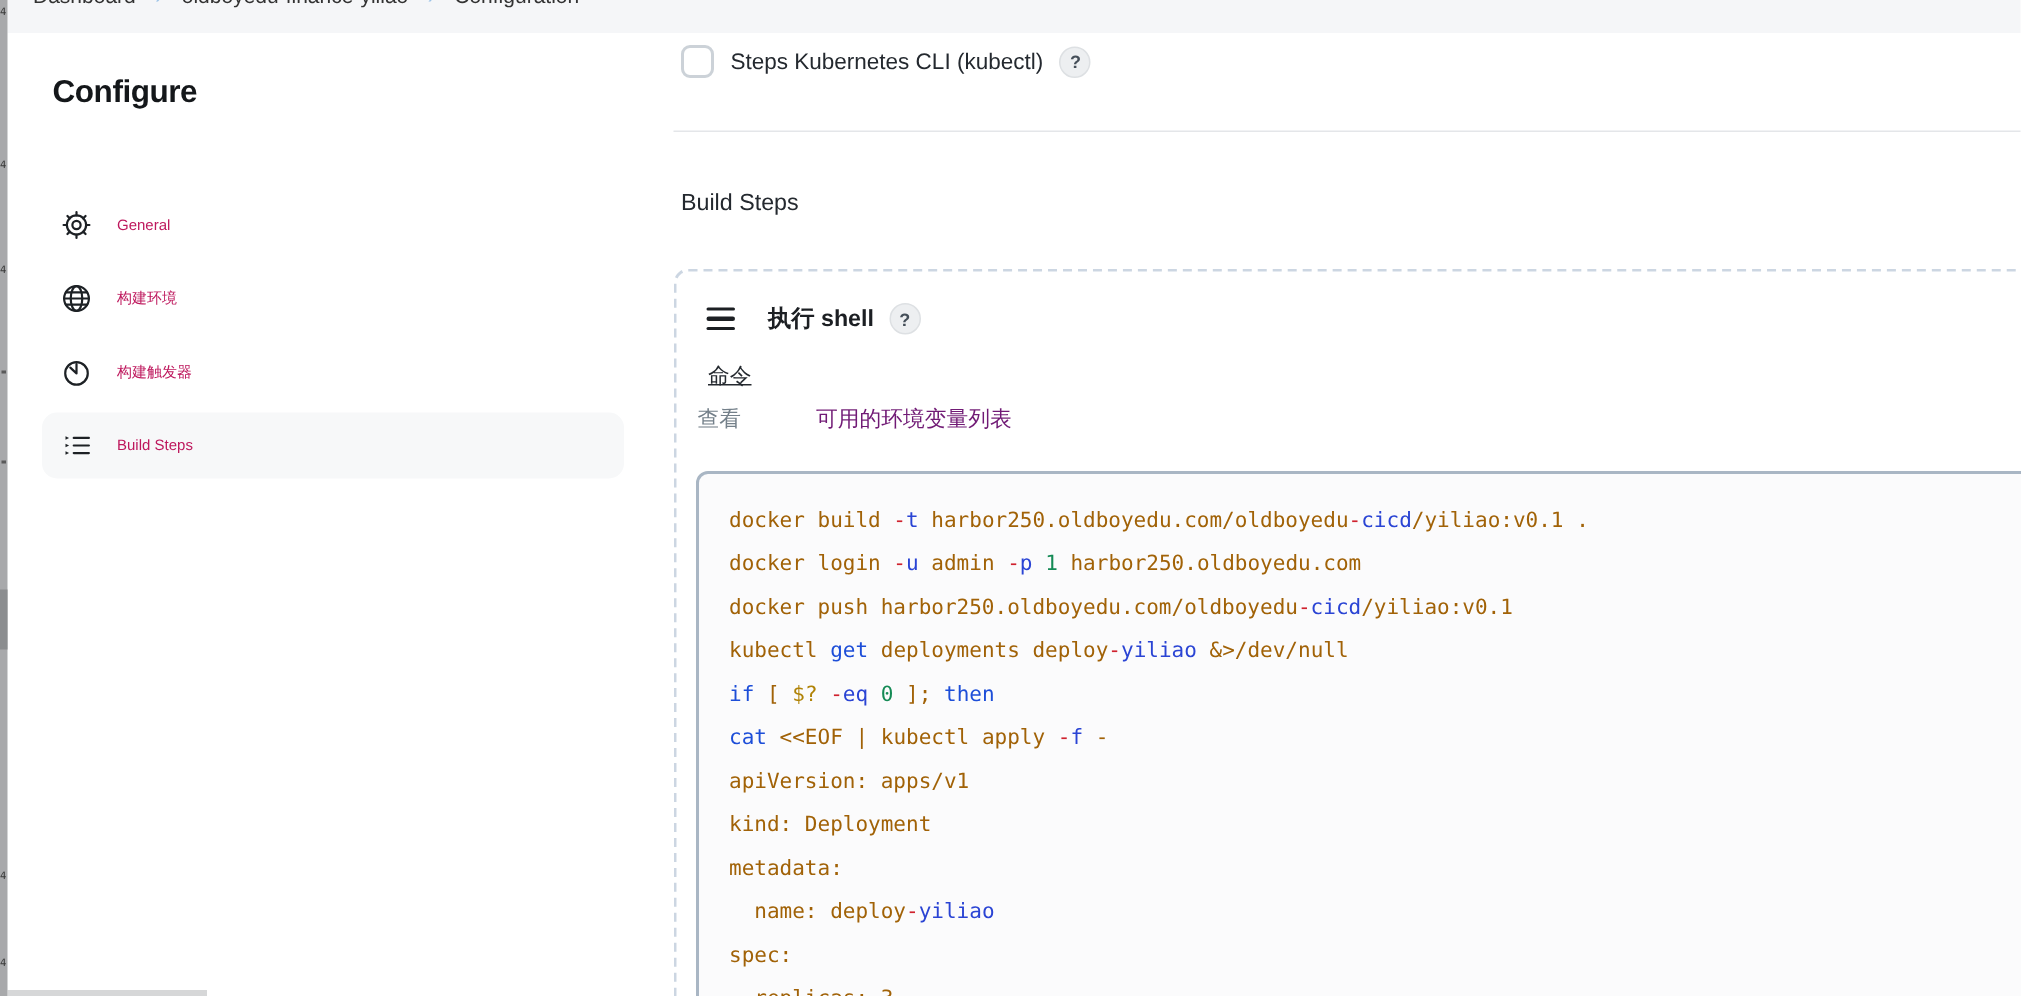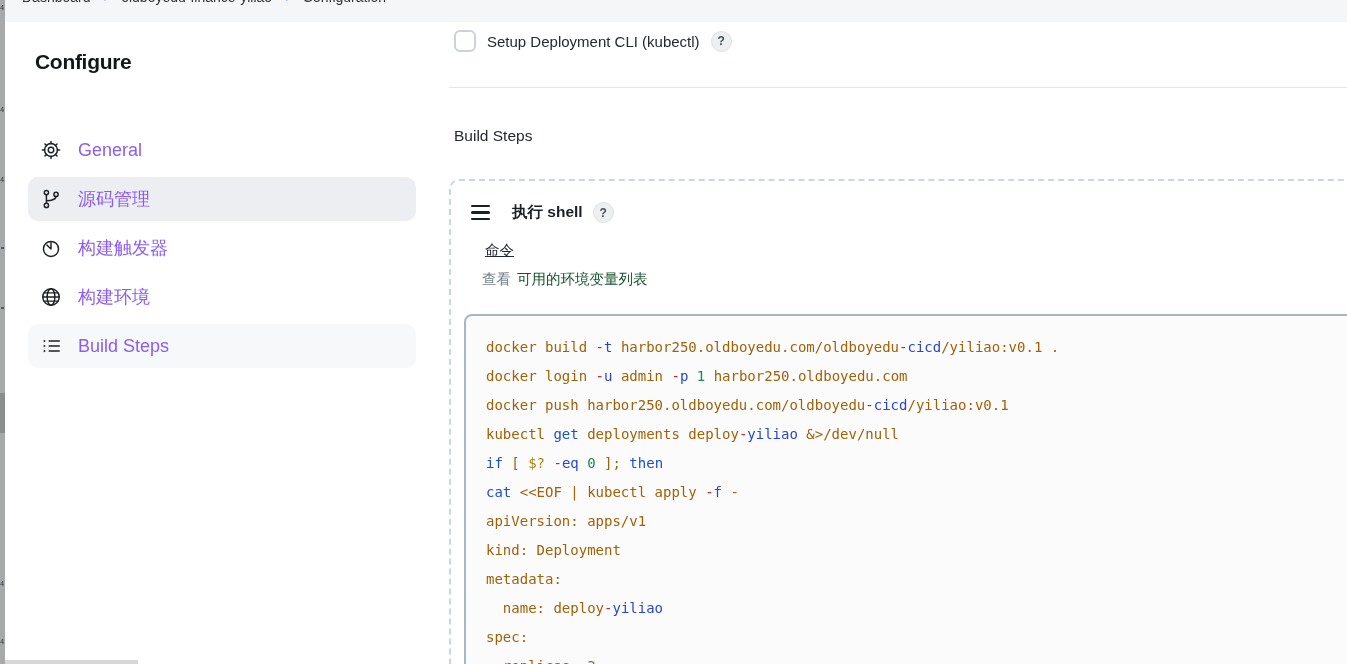--- a/index.html
+++ b/index.html
@@ -17,21 +17,21 @@
   
   .topbar { position:absolute; left:5px; top:0; right:0; height:22px; background:#f5f6f8; overflow:hidden; }
   .crumbs { position:absolute; left:17px; top:-11px; display:flex; align-items:center; gap:13px;
             font-size:14px; color:#333; white-space:nowrap; }
   .crumb-sep { color:#9cc3e8; font-size:14px; }
 
   
   .page-title { position:absolute; left:35px; top:50px; font-size:21px; font-weight:700; color:#14171a; letter-spacing:-.3px; }
   .side-nav { position:absolute; left:28px; top:128px; width:388px; display:flex; flex-direction:column; gap:5px; }
   .nav-item { display:flex; align-items:center; gap:16px; height:44px; padding:0 12px; border-radius:10px;
-              font-size:18px; color:#8b5cf6; cursor:pointer; }
+              font-size:10px; color:#be185d; cursor:pointer; }
   .nav-item.active { background:#eceef1; }
   .nav-item.hover { background:#f7f8f9; }
   .nav-item svg { width:22px; height:22px; stroke:#1d2125; fill:none; stroke-width:1.6; stroke-linecap:round; stroke-linejoin:round; flex:0 0 22px; }
 
   
   .opt-row { position:absolute; left:454px; top:30px; display:flex; align-items:center; }
   .checkbox { width:22px; height:22px; border:2px solid #ccd2d8; border-radius:6px; background:#fff; }
   .opt-label { margin-left:11px; font-size:15px; color:#24292f; }
   .help-badge { margin-left:11px; width:21px; height:21px; border-radius:50%; background:#edeff1; border:1px solid #dde0e3;
                 color:#454f59; font-size:12px; font-weight:700; display:flex; align-items:center; justify-content:center; cursor:pointer; }
@@ -39,24 +39,24 @@
   .section-heading { position:absolute; left:454px; top:127px; font-size:15.5px; font-weight:500; color:#24292f; }
 
   
   .step-card { position:absolute; left:449px; top:179px; width:960px; height:540px;
                border:2px dashed #ccd6e2; border-radius:10px; }
   .step-head { position:absolute; left:20px; top:21px; display:flex; align-items:center; }
   .drag-handle { width:19px; display:flex; flex-direction:column; gap:4px; cursor:grab; }
   .drag-handle i { display:block; height:2.5px; background:#1c1f23; border-radius:2px; }
   .step-title { margin-left:22px; font-size:15.5px; font-weight:700; color:#1c1f23; }
   .step-head .help-badge { margin-left:10px; }
-  .cmd-label { position:absolute; left:34px; top:60px; font-size:14.5px; color:#24292f;text-decoration:underline; }
+  .cmd-label { position:absolute; left:21px; top:60px; font-size:14.5px; color:#24292f;text-decoration:underline; }
   .env-row { position:absolute; left:14px; top:89px; font-size:14.5px; display:flex; gap:6px; }
-  .env-prefix { color:#74808a;margin-left:17px; }
-  .env-link { color:#14532d; text-decoration:none; cursor:pointer; }
+  .env-prefix { color:#74808a; }
+  .env-link { color:#701a75; text-decoration:none; cursor:pointer;margin-left:44px; }
 
   
   .code-box { position:absolute; left:13px; top:133px; width:940px; height:410px;
               border:2px solid #a9b6c4; border-radius:8px; background:#fbfbfc; overflow:hidden; }
   .code-inner { padding:17px 0 0 20px; font-family:"DejaVu Sans Mono","Liberation Mono",monospace;
                 font-size:14px; line-height:29px; white-space:pre; color:#24292e; }
   .tk-d { color:#a16207; } .tk-r { color:#cf222e; } .tk-b { color:#2a44d4; }
   .tk-g { color:#148a55; } .tk-p { color:#1d4ed8; } .tk-o { color:#b08307; }
 </style>
 </head>
@@ -87,56 +87,47 @@
 <h1 class="page-title">Configure</h1>
 <nav class="side-nav">
   <div class="nav-item">
     <svg viewBox="0 0 24 24">
       <circle cx="12" cy="12" r="7"></circle>
         <circle cx="12" cy="12" r="3"></circle>
       <path d="M12 2.6v2.5M12 18.9v2.5M2.6 12h2.5M18.9 12h2.5M5.4 5.4l1.8 1.8M16.8 16.8l1.8 1.8M18.6 5.4l-1.8 1.8M7.2 16.8l-1.8 1.8"></path>
     </svg>
     <span>General</span>
   </div>
-  <div class="nav-item active">
+  <div class="nav-item">
     <svg viewBox="0 0 24 24">
-      <circle cx="7" cy="5" r="2.3"></circle>
-        <circle cx="7" cy="19" r="2.3"></circle>
-        <circle cx="17.5" cy="7" r="2.3"></circle>
-      <path d="M7 7.3v9.4M7 14c6.5 0 10.5-2.3 10.5-4.7"></path>
+      <circle cx="12" cy="12" r="9"></circle>
+        <ellipse cx="12" cy="12" rx="4.2" ry="9"></ellipse>
+      <path d="M3 12h18M4.3 7.5h15.4M4.3 16.5h15.4"></path>
     </svg>
-    <span>源码管理</span>
+    <span>构建环境</span>
   </div>
   <div class="nav-item">
     <svg viewBox="0 0 24 24">
       <circle cx="12" cy="13" r="8.2"></circle>
         <path d="M12 13L7.5 8.8M12 13V6.2"></path>
     </svg>
     <span>构建触发器</span>
-  </div>
-  <div class="nav-item">
-    <svg viewBox="0 0 24 24">
-      <circle cx="12" cy="12" r="9"></circle>
-        <ellipse cx="12" cy="12" rx="4.2" ry="9"></ellipse>
-      <path d="M3 12h18M4.3 7.5h15.4M4.3 16.5h15.4"></path>
-    </svg>
-    <span>构建环境</span>
   </div>
   <div class="nav-item hover">
     <svg viewBox="0 0 24 24">
       <path d="M10 6.5h11M10 12h11M10 17.5h11"></path>
       <path d="M4 5.2l2.6 1.3L4 7.8zM4 10.7l2.6 1.3L4 13.3zM4 16.2l2.6 1.3L4 18.8z" fill="#1d2125" stroke="none"></path>
     </svg>
     <span>Build Steps</span>
   </div>
 </nav>
 
 <div class="opt-row">
   <div class="checkbox" role="checkbox" aria-checked="false"></div>
-  <span class="opt-label">Setup Deployment CLI (kubectl)</span>
+  <span class="opt-label">Steps Kubernetes CLI (kubectl)</span>
   <span class="help-badge">?</span>
 </div>
 
 <div class="divider"></div>
 
 <h2 class="section-heading">Build Steps</h2>
 
 <div class="step-card">
   <div class="step-head">
     <div class="drag-handle">

